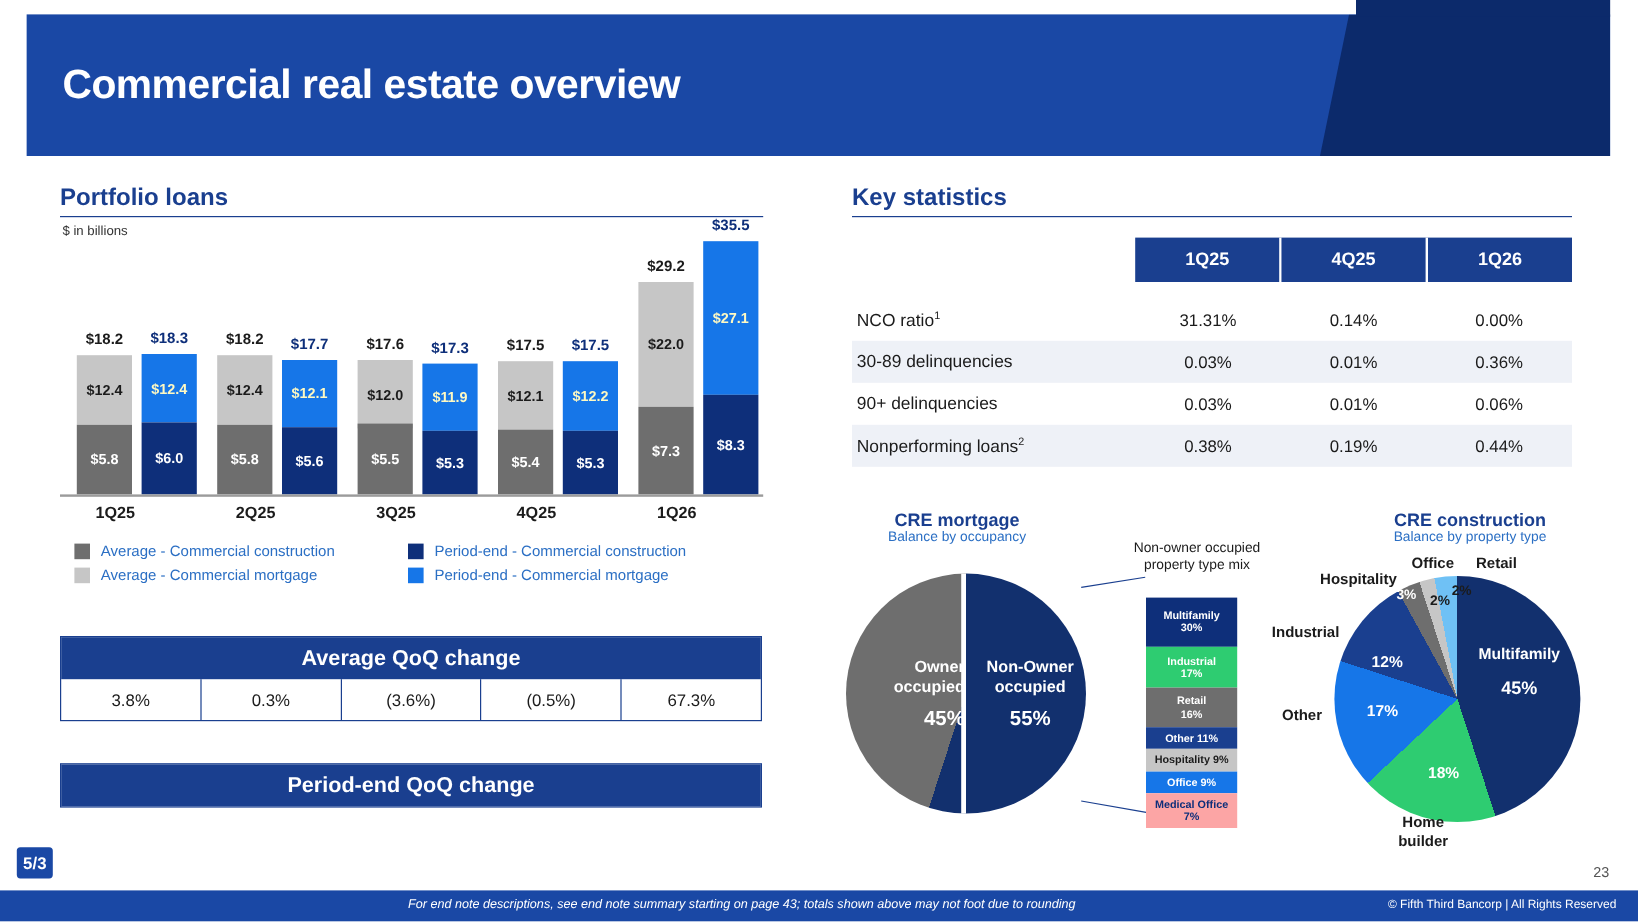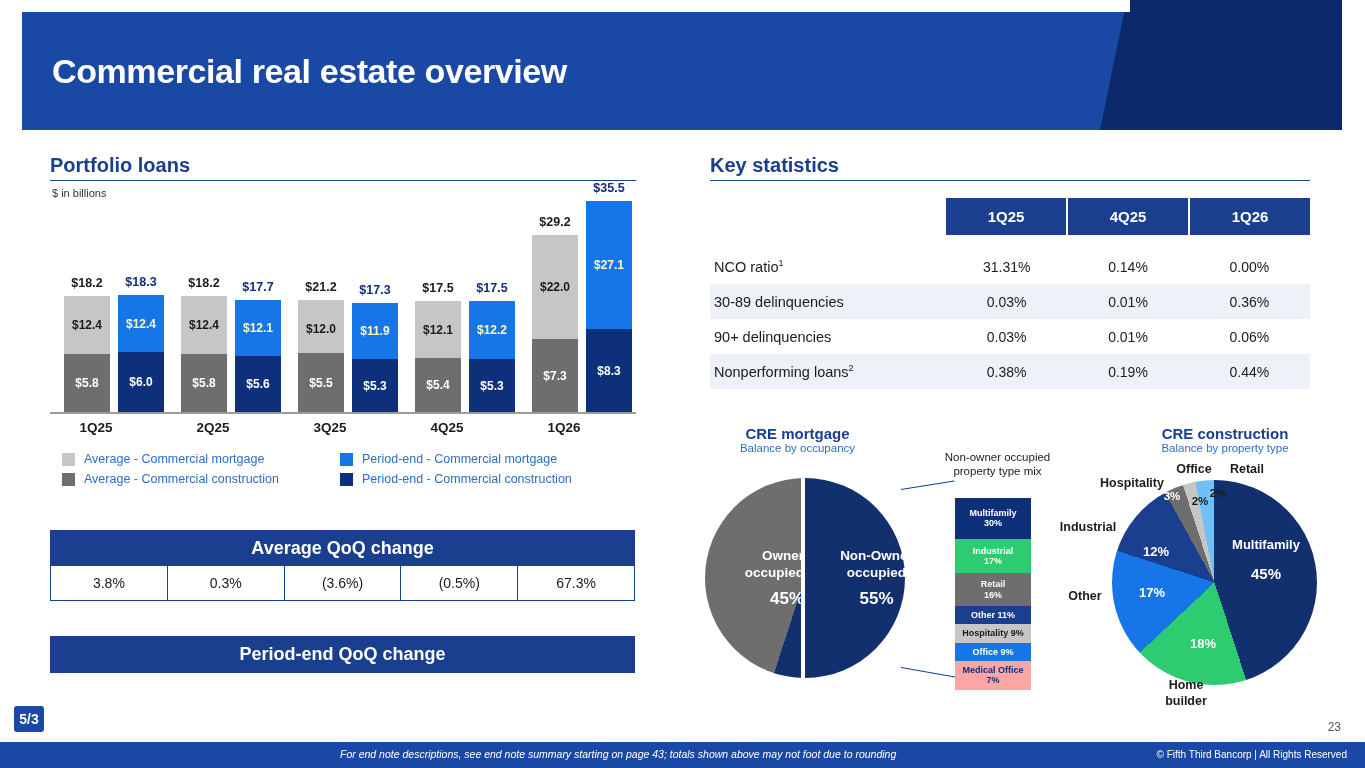--- a/index.html
+++ b/index.html
@@ -147,21 +147,21 @@
         <div class="seg blue" style="bottom:56px; height:56px;">$12.1</div>
         <div class="seg navy" style="bottom:0; height:56px;">$5.6</div>
         <div class="bartot blue" style="left:-7px; bottom:118px;">$17.7</div>
       </div>
     </div>
 
     <div class="grp" style="left:248px;">
       <div class="bar" style="left:0;">
         <div class="seg lightgray" style="bottom:55px; height:57px;">$12.0</div>
         <div class="seg darkgray" style="bottom:0; height:59px;">$5.5</div>
-        <div class="bartot gray" style="left:-7px; bottom:118px;">$21.2</div>
+        <div class="bartot gray" style="left:-7px; bottom:118px;">$17.6</div>
       </div>
       <div class="bar" style="left:54px;">
         <div class="seg blue" style="bottom:53px; height:56px;">$11.9</div>
         <div class="seg navy" style="bottom:0; height:53px;">$5.3</div>
         <div class="bartot blue" style="left:-7px; bottom:115px;">$17.3</div>
       </div>
     </div>
 
     <div class="grp" style="left:365px;">
       <div class="bar" style="left:0;">
@@ -196,36 +196,36 @@
     <div class="xlab" style="left:-9px;">1Q25</div>
     <div class="xlab" style="left:108px;">2Q25</div>
     <div class="xlab" style="left:225px;">3Q25</div>
     <div class="xlab" style="left:342px;">4Q25</div>
     <div class="xlab" style="left:459px;">1Q26</div>
   </div>
 
   <div class="legend">
     <div class="row">
       <div class="item first">
+        <span class="sw darkgray"></span>
+        <span>Average - Commercial construction</span>
+      </div>
+      <div class="item">
+        <span class="sw navy"></span>
+        <span>Period-end - Commercial construction</span>
+      </div>
+    </div>
+    <div class="row">
+      <div class="item first">
         <span class="sw lightgray"></span>
         <span>Average - Commercial mortgage</span>
       </div>
       <div class="item">
         <span class="sw blue"></span>
         <span>Period-end - Commercial mortgage</span>
-      </div>
-    </div>
-    <div class="row">
-      <div class="item first">
-        <span class="sw darkgray"></span>
-        <span>Average - Commercial construction</span>
-      </div>
-      <div class="item">
-        <span class="sw navy"></span>
-        <span>Period-end - Commercial construction</span>
       </div>
     </div>
   </div>
 
   <div class="qoq" style="top:530px;">
     <div class="qoq-head">Average QoQ change</div>
     <div class="qoq-row">
       <div class="qoq-cell">3.8%</div>
       <div class="qoq-cell">0.3%</div>
       <div class="qoq-cell">(3.6%)</div>
@@ -286,21 +286,21 @@
   <div class="pie" style="left:705px; top:478px; width:200px; height:200px;
        background: conic-gradient(#12306e 0deg 198deg, #6e6e6e 198deg 360deg);"></div>
   <div style="position:absolute; left:801px; top:478px; width:4px; height:200px; background:#ffffff;"></div>
 
   <div class="pie-lbl" style="left:712px; top:548px; width:92px; color:#ffffff; font-size:13.5px; font-weight:bold;text-align:right;">
     <div>Owner</div>
     <div>occupied</div>
     <div style="font-size:17px; margin-top:6px;">45%</div>
   </div>
 
-  <div class="pie-lbl" style="left:806px; top:548px; width:105px; color:#ffffff; font-size:13.5px; font-weight:bold;margin-left:18px;">
+  <div class="pie-lbl" style="left:806px; top:548px; width:105px; color:#ffffff; font-size:13.5px; font-weight:bold;">
     <div>Non-Owner</div>
     <div>occupied</div>
     <div style="font-size:17px; margin-top:6px;">55%</div>
   </div>
 
   <div class="co-note">
     <div>Non-owner occupied</div>
     <div>property type mix</div>
   </div>
   <div class="co-line" style="left:901px; top:489px; width:54px; transform:rotate(-9deg); transform-origin:left center;"></div>

